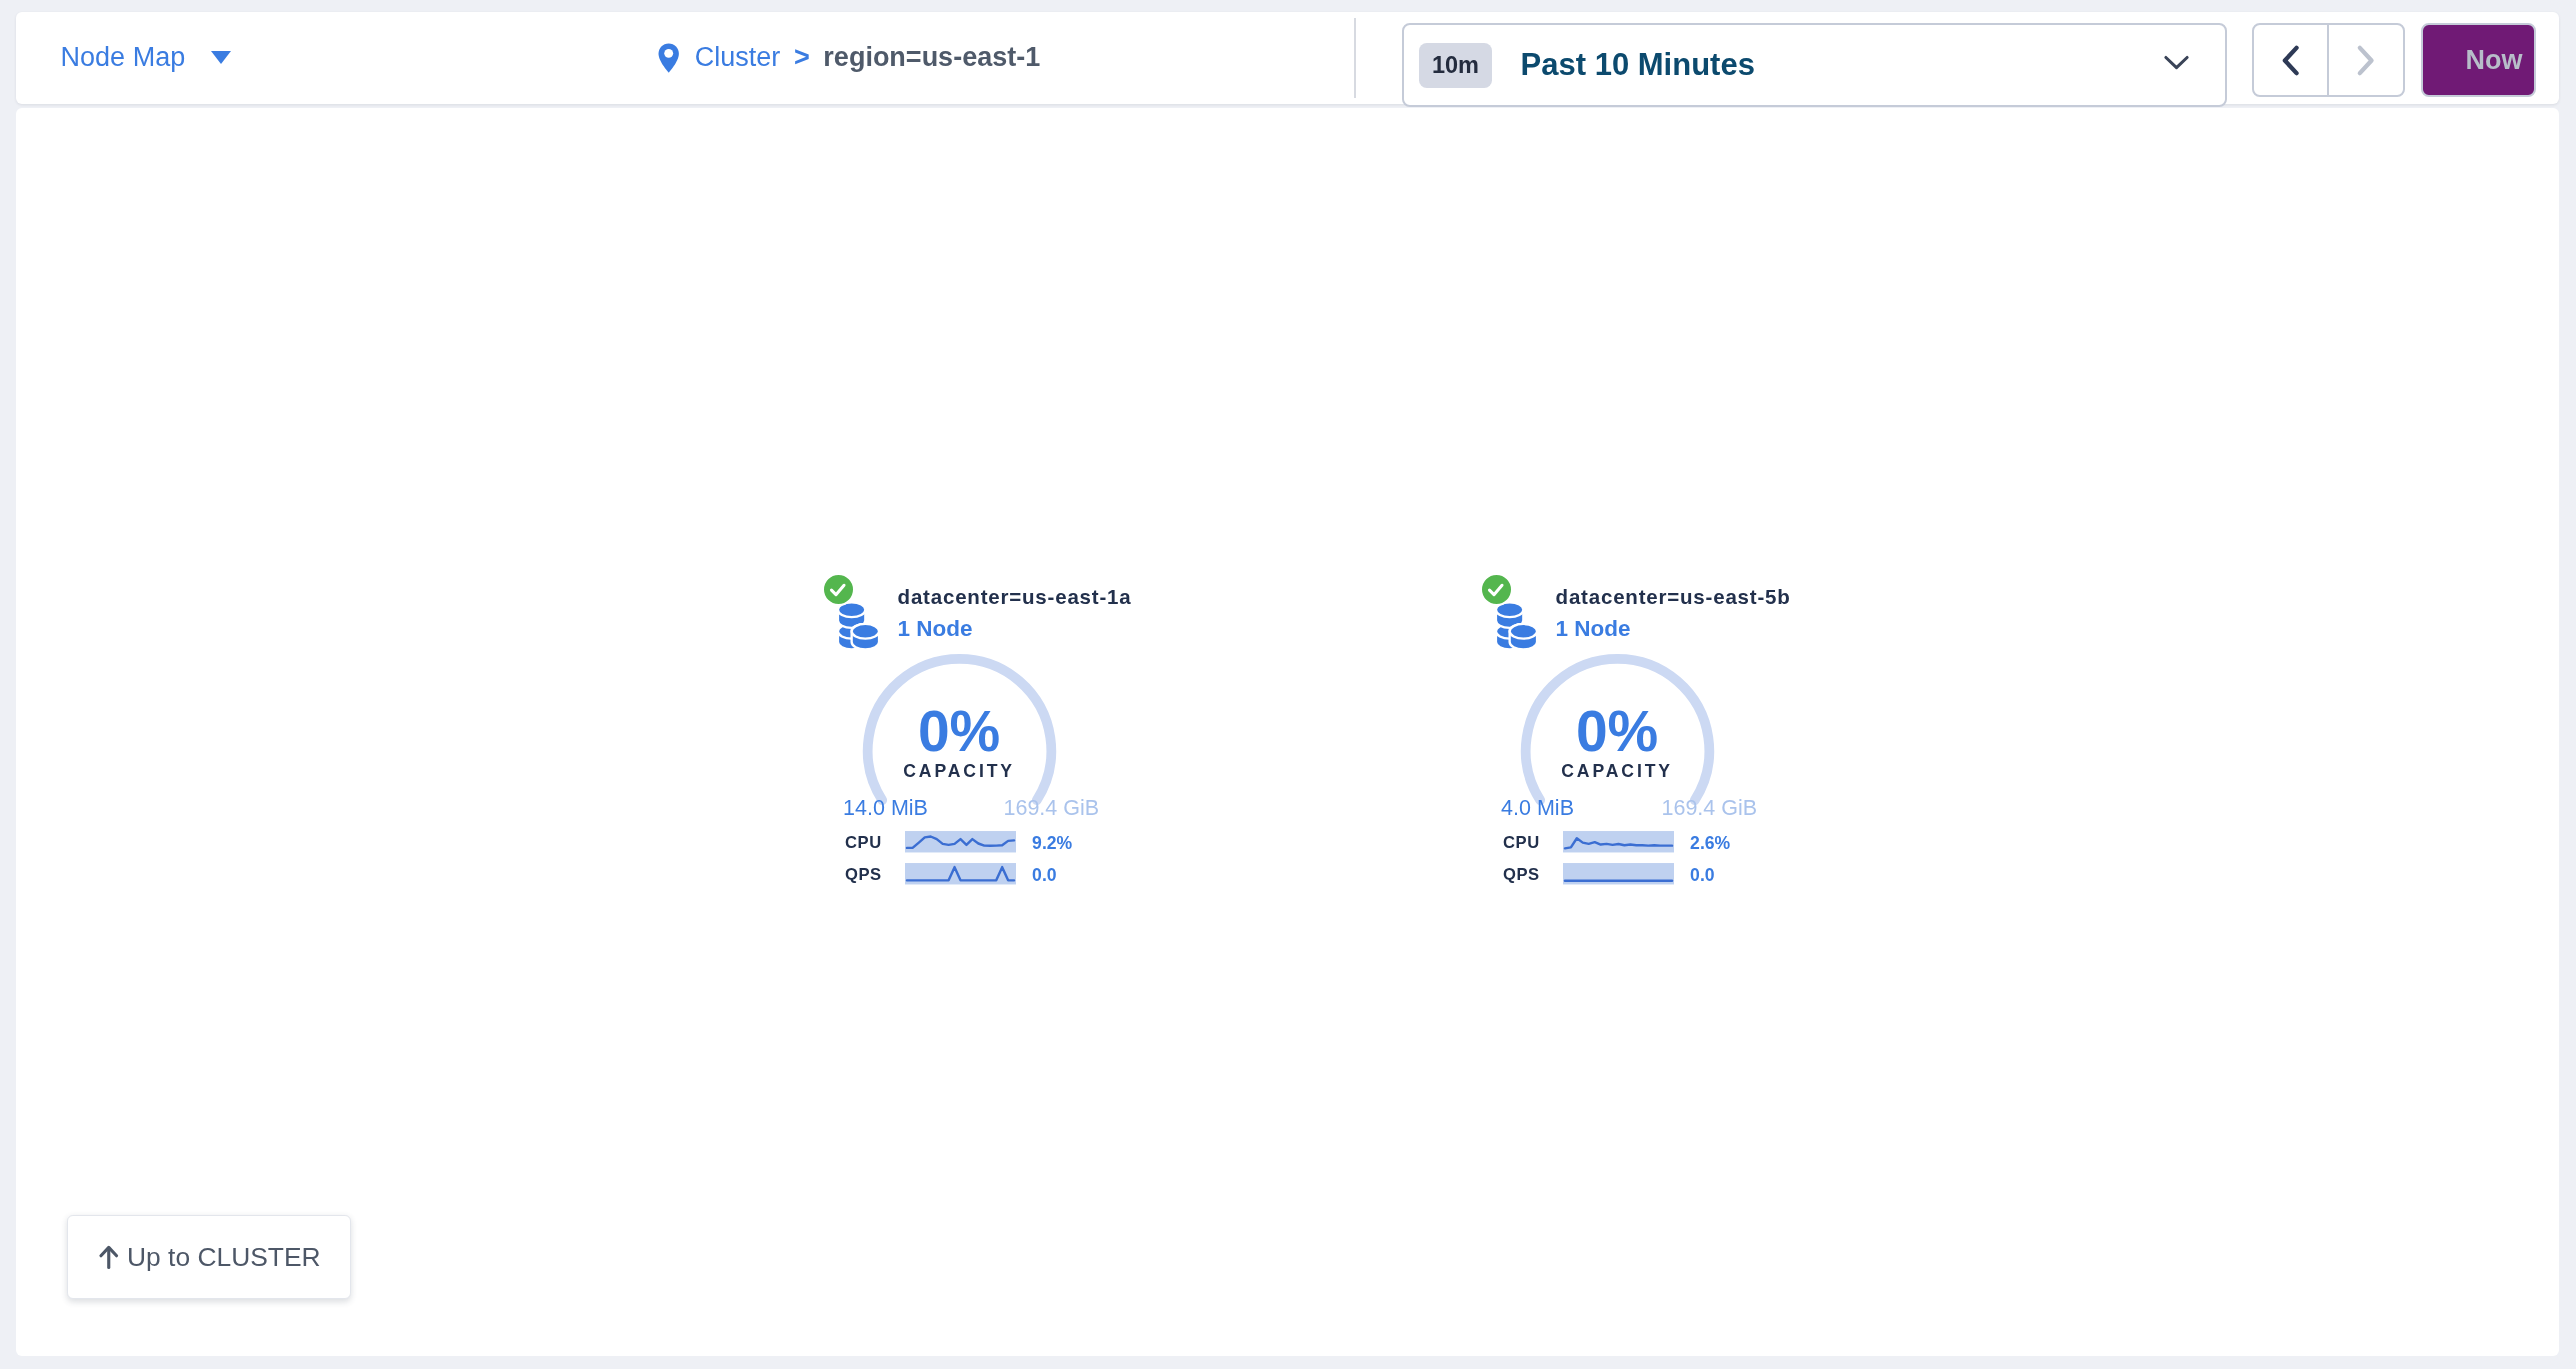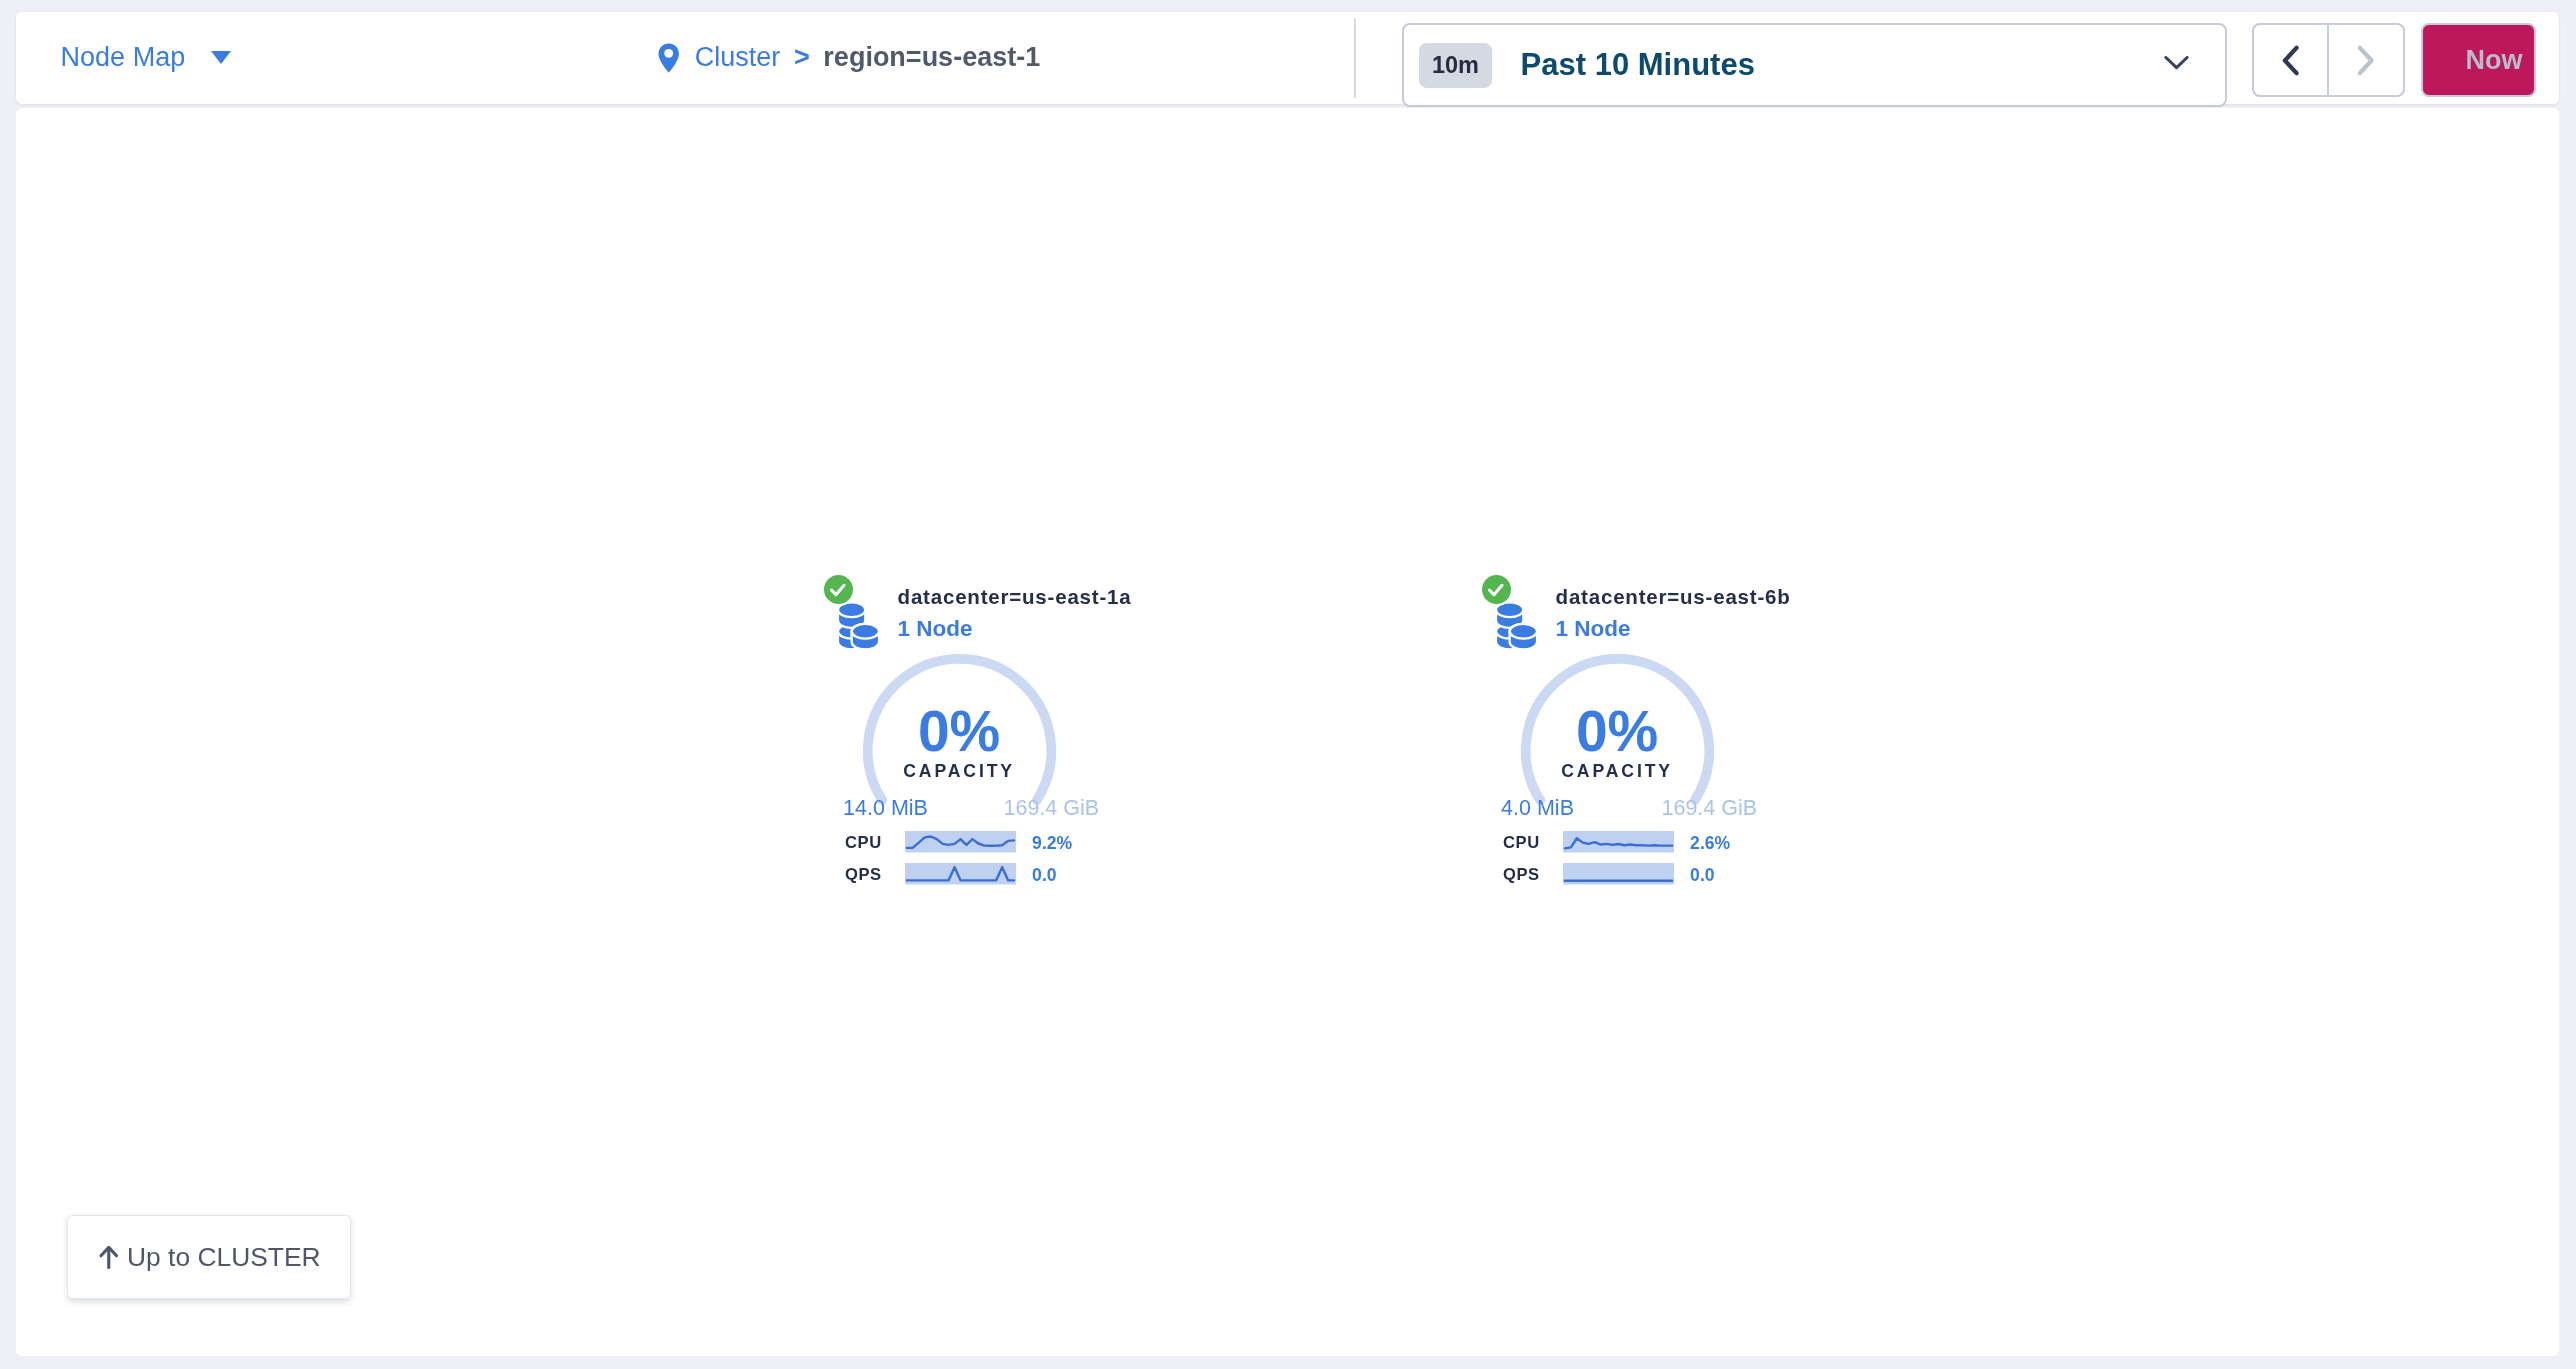--- a/index.html
+++ b/index.html
@@ -37,21 +37,21 @@
   .time-badge{margin-left:15.6px;background:#d5d9e4;color:#242c3e;font-weight:700;font-size:23.5px;
     padding:8.8px 12.7px;border-radius:7.8px;}
   .time-label{margin-left:29px;font-size:31px;font-weight:700;color:#0c4a6e;}
   .time-chevron{position:absolute;right:35px;top:30px;}
 
   .nav-box{position:absolute;left:2236px;top:11.7px;width:153px;height:74px;border:2px solid var(--border);
     border-radius:7.8px;background:#fff;display:flex;}
   .nav-half{flex:1;display:flex;align-items:center;justify-content:center;cursor:pointer;}
   .nav-half.first{border-right:2px solid var(--border);}
   .now-box{position:absolute;left:2405px;top:11.7px;width:115px;height:74px;border:2px solid var(--border);
-    border-radius:7.8px;background:#be185d;display:flex;align-items:center;justify-content:center;
+    border-radius:7.8px;background:#701a75;display:flex;align-items:center;justify-content:center;
     color:var(--muted);font-weight:700;font-size:27px;cursor:pointer;padding-left:32px;}
 
   
   .content-card{position:absolute;left:15.6px;top:108px;width:2543px;height:1248px;background:#fff;border-radius:5.9px;}
 
   .locality{position:absolute;width:313px;height:333px;cursor:pointer;}
   .loc-a{left:806px;top:465px;}
   .loc-b{left:1464px;top:465px;}
 
   .check-badge{position:absolute;left:0;top:0;width:33px;height:33px;border-radius:50%;
@@ -195,21 +195,21 @@
           <path d="M3 50 a14 7.5 0 0 0 28 0 l0 -11 a14 7.5 0 0 0 -28 0 z"></path>
           <ellipse cx="17" cy="39" rx="14" ry="7.5"></ellipse>
           <path d="M3 39 a14 7.5 0 0 0 28 0 l0 -11 a14 7.5 0 0 0 -28 0 z" transform="translate(0,-11)"></path>
           <ellipse cx="17" cy="17" rx="14" ry="7.5"></ellipse>
           <g transform="translate(14,11)">
             <path d="M3 39 a14 7.5 0 0 0 28 0 l0 -11 a14 7.5 0 0 0 -28 0 z"></path>
             <ellipse cx="17" cy="28" rx="14" ry="7.5"></ellipse>
           </g>
         </g>
       </svg>
-      <div class="loc-title">datacenter=us-east-6b</div>
+      <div class="loc-title">datacenter=us-east-5b</div>
       <div class="loc-subtitle">1 Node</div>
 
       <svg class="gauge" viewBox="0 0 220 168">
         <path d="M 30.8 150.7 A 94 94 0 1 1 189.2 150.7" fill="none" stroke="var(--arc)" stroke-width="10" stroke-linecap="round"></path>
       </svg>
       <div class="gauge-pct">0%</div>
       <div class="gauge-cap">CAPACITY</div>
 
       <div class="cap-range">
         <span class="cap-used">4.0 MiB</span>

